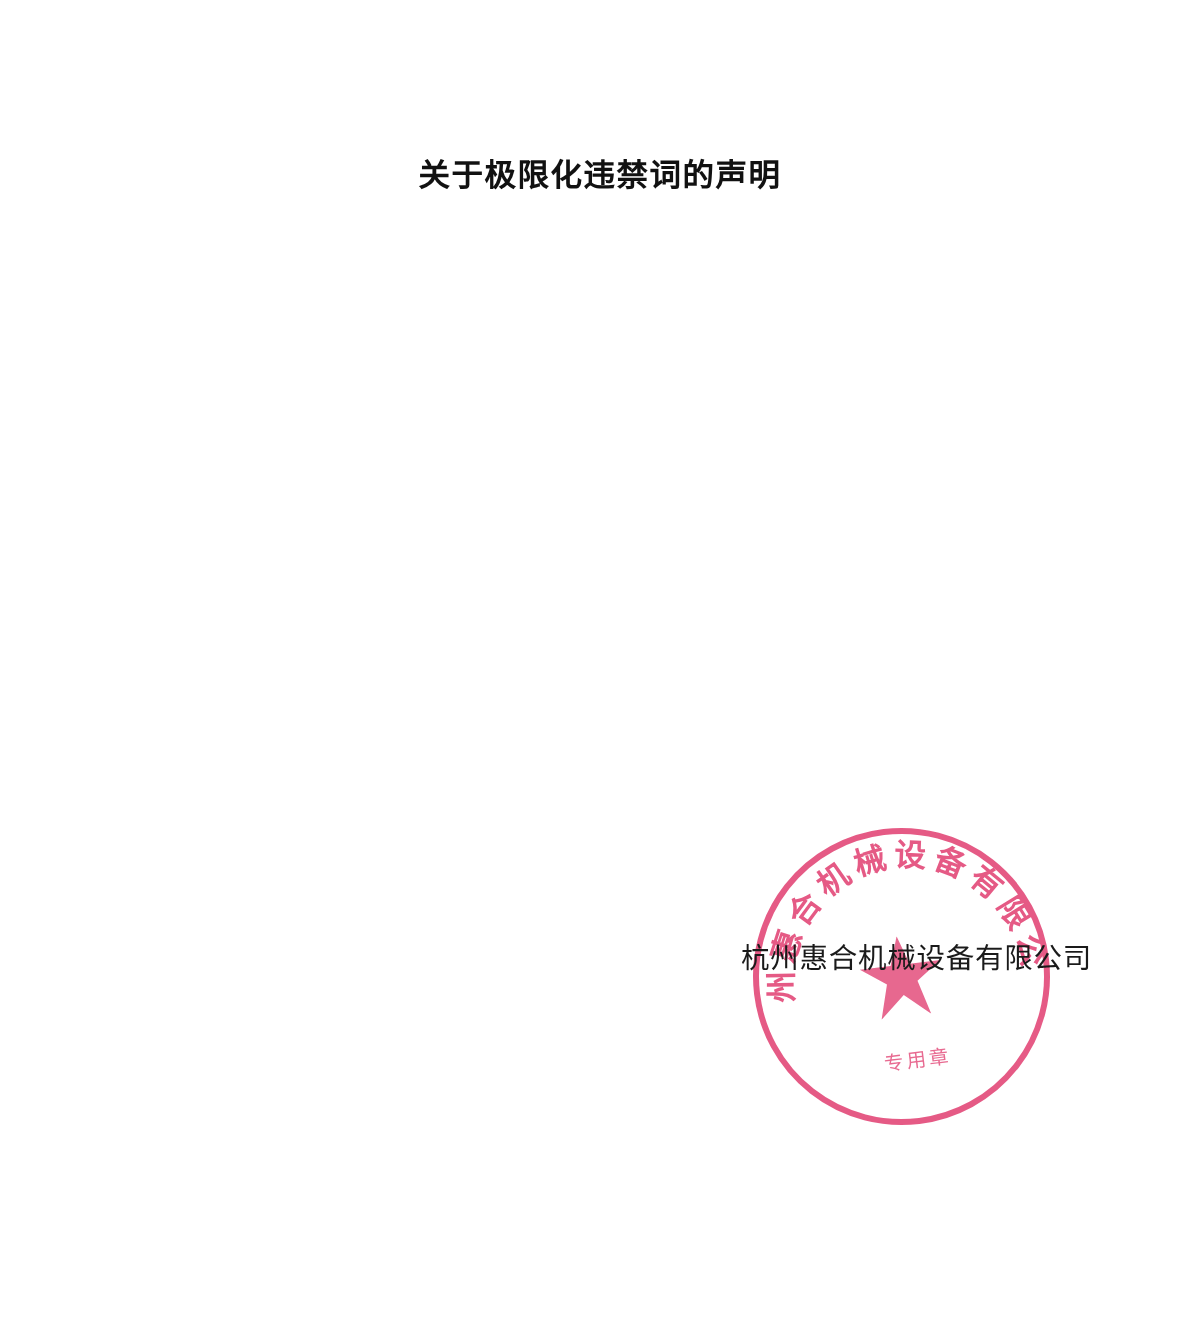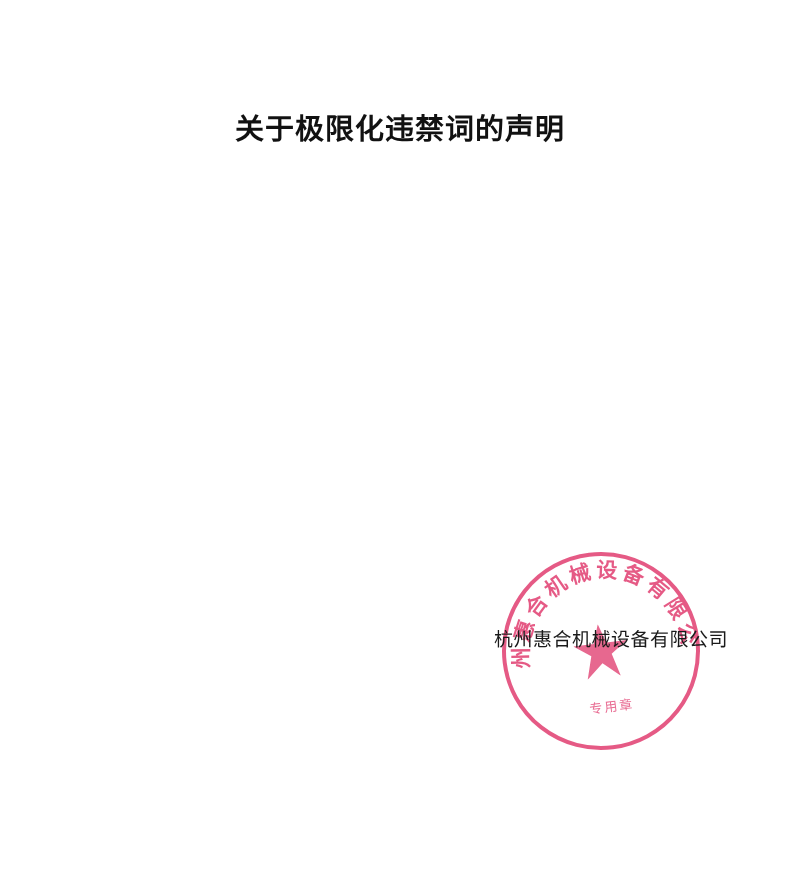--- a/index.html
+++ b/index.html
@@ -23,21 +23,21 @@
     height: 895px;
     box-sizing: border-box;
   }
 
   .doc-title {
     position: absolute;
     top: 86px;
     left: 0;
     width: 800px;
     text-align: center;
-    font-size: 29px;
+    font-size: 21px;
     font-weight: bold;
     letter-spacing: 1px;
     color: #111111;
     font-family: "Liberation Sans", "DejaVu Sans", sans-serif;
   }
 
   .body-text {
     position: absolute;
     top: 178px;
     left: 62px;

